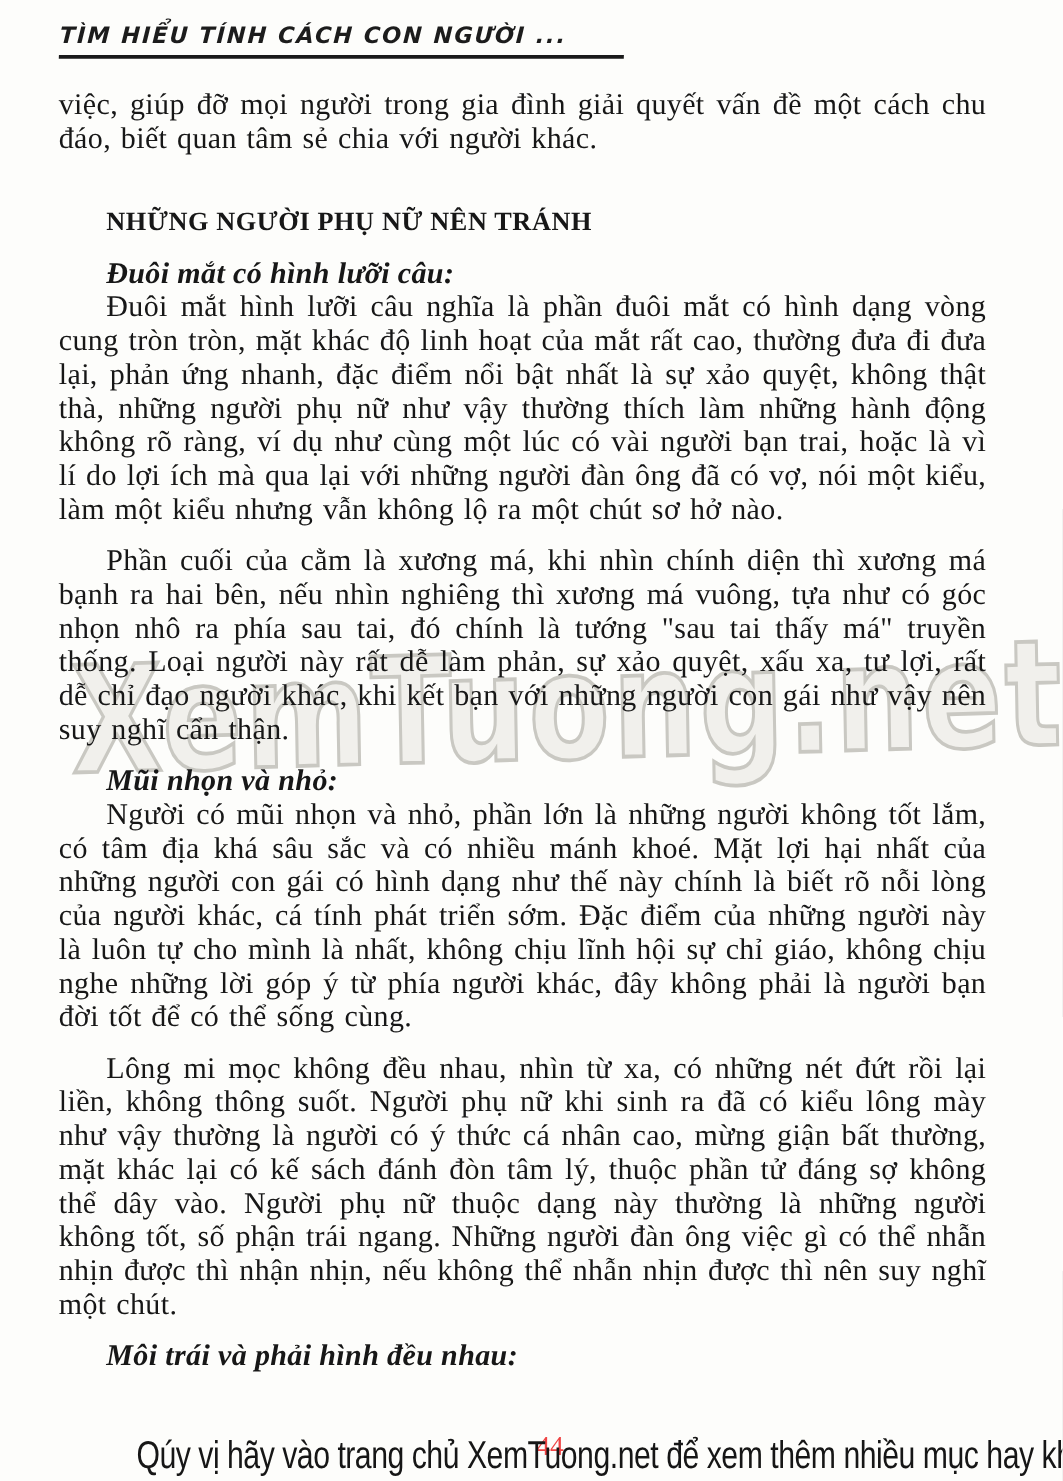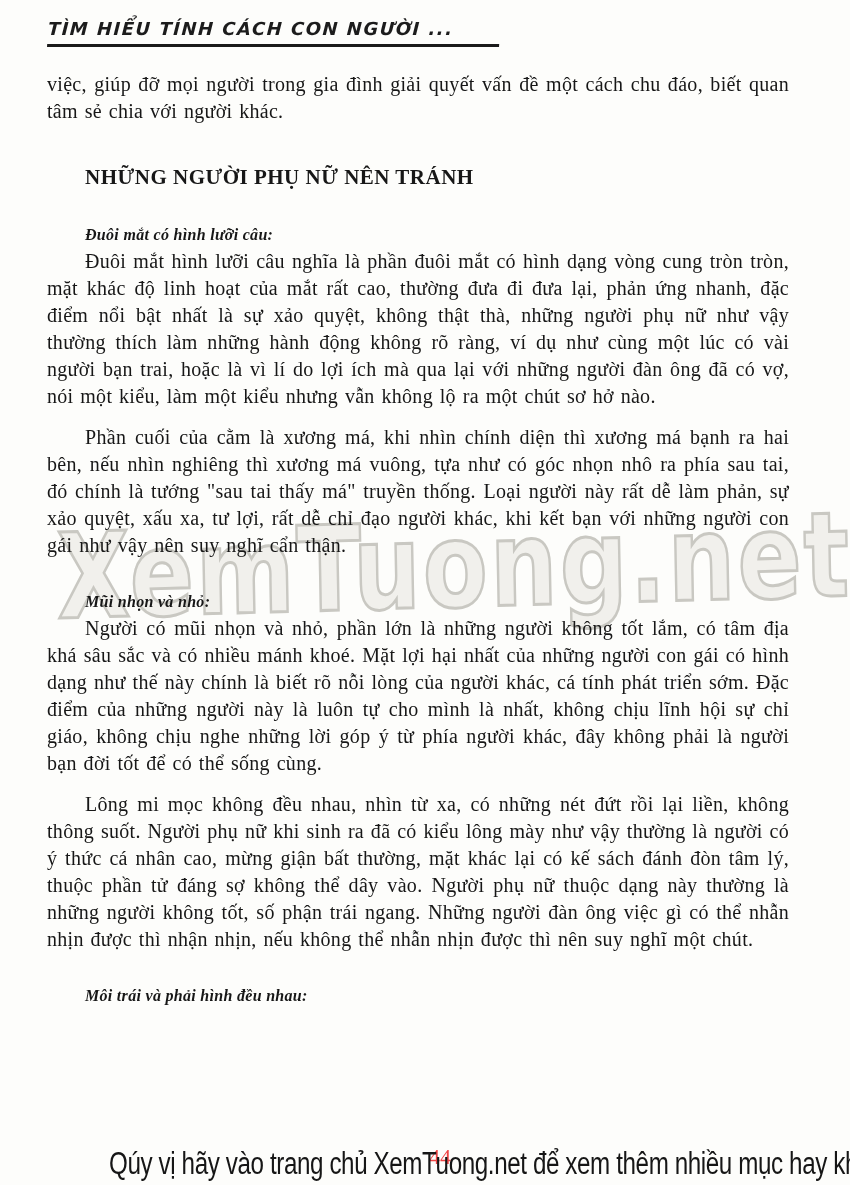--- a/index.html
+++ b/index.html
@@ -23,38 +23,38 @@
     font-size:18px; letter-spacing:1.5px;
     color:#1c1c1c;
     border-bottom:3px solid #1a1a1a;
     padding:0 46px 5px 0;
     margin-bottom:24px;
     transform:skewX(-3deg);
     transform-origin:left bottom;
     white-space:nowrap;
   }
   p.body-text {
-    font-size:20px; line-height:27px;
+    font-size:24px; line-height:27px;
     text-align:justify;
     text-indent:38px;
     margin:0 16px 14px 0;
     letter-spacing:0.3px;
     word-spacing:1.5px;
   }
   p.body-text.no-indent { text-indent:0; }
   h2.section-title {
     font-size:21px; font-weight:bold;
     margin:37px 0 4px 0;
     text-indent:38px;
     letter-spacing:0.5px;
     line-height:30px;
   }
   h3.subheading {
-    font-size:16px; font-weight:bold; font-style:italic;
-    margin:29px 0 0 0;
+    font-size:24px; font-weight:bold; font-style:italic;
+    margin:14px 0 0 0;
     text-indent:38px;
     line-height:27px;
     letter-spacing:0.3px;
   }
   .watermark {
     position:absolute; left:56px; top:518px; z-index:1;
     font-family:"DejaVu Sans", sans-serif;
     font-weight:bold;
     font-size:118px;
     line-height:1;

